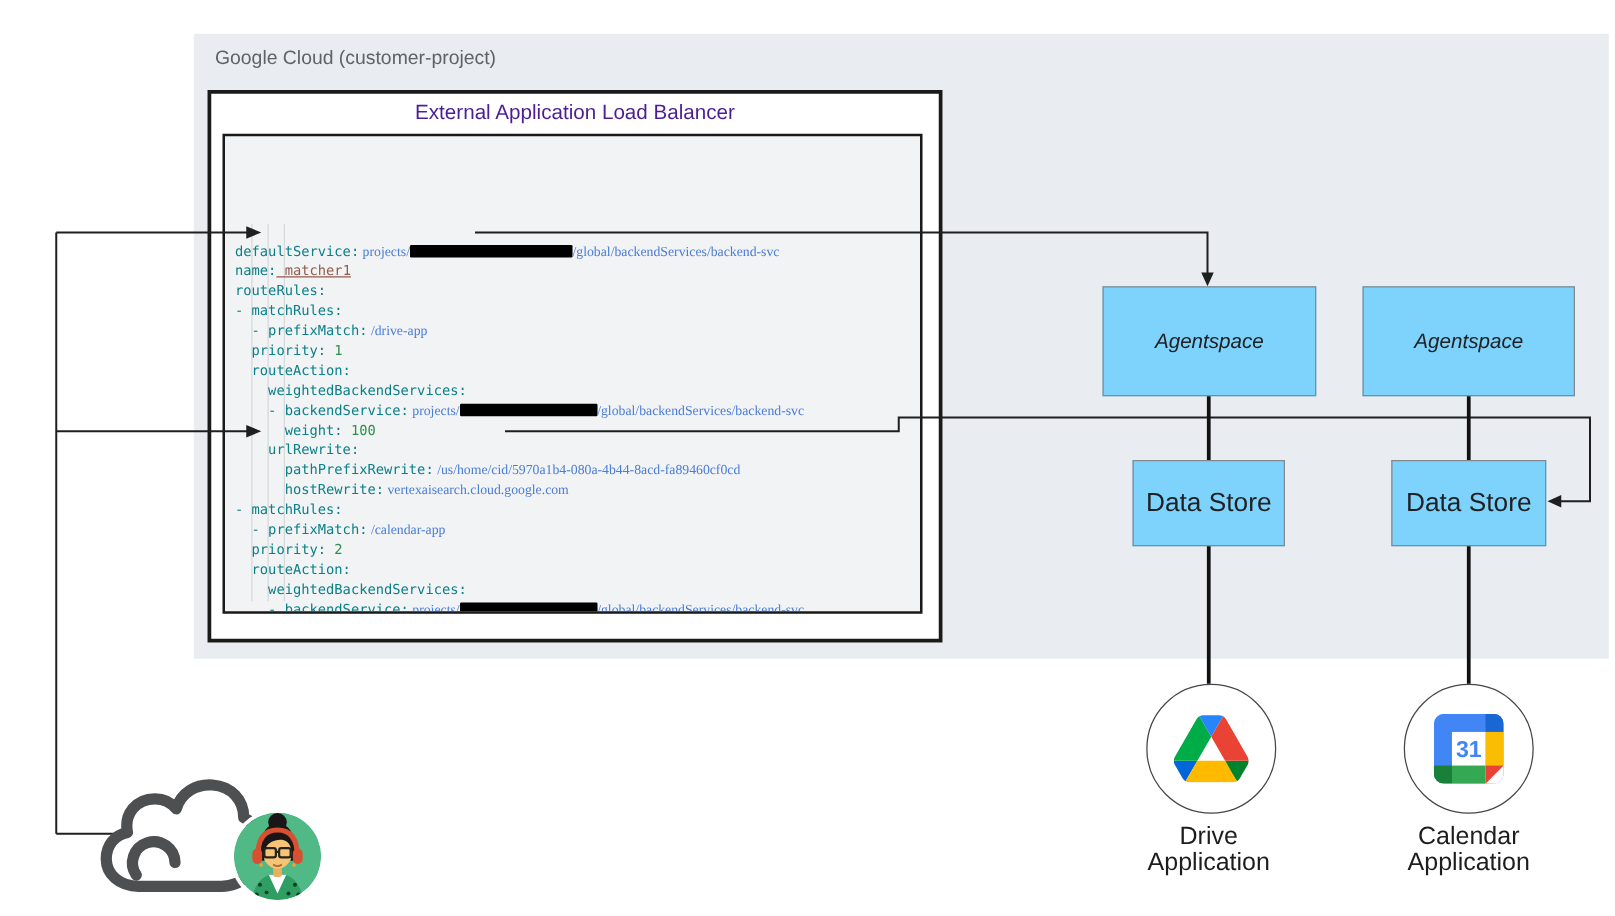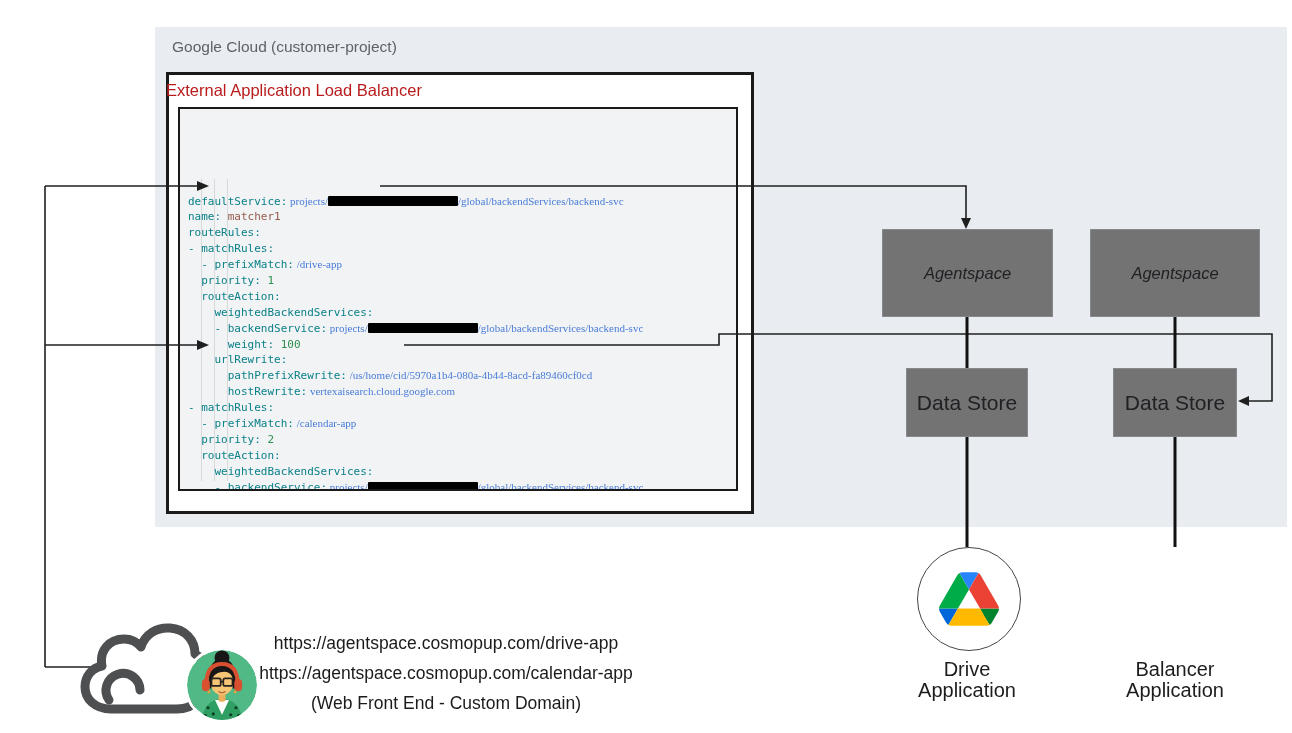--- a/index.html
+++ b/index.html
@@ -19,42 +19,42 @@
     background:#fff;
   }
   .abs{position:absolute;box-sizing:border-box;}
 
   
   #gcp-rect{left:155px;top:27px;width:1132px;height:500px;background:var(--gcp-bg);z-index:1;}
   #gcp-label{left:172px;top:38px;font-size:15.5px;color:#5e6367;z-index:2;}
 
   
   #elb-box{left:166px;top:72px;width:588px;height:442px;background:#fff;border:3px solid #1a1a1a;z-index:3;}
-  #elb-title{left:166px;top:81px;width:588px;text-align:left;font-size:16.5px;color:#b91c1c;z-index:4;}
+  #elb-title{left:166px;top:81px;width:588px;text-align:center;font-size:16.5px;color:#4c1d95;z-index:4;}
 
   
   #code-box{
     left:178px;top:107px;width:560px;height:384px;background:var(--code-bg);
     border:2px solid #1a1a1a;padding:5px 8px;z-index:4;
     font-family:"DejaVu Sans Mono",monospace;font-size:11px;line-height:15.9px;
     white-space:pre;overflow:hidden;
   }
   .code-line{height:15.9px;}
   .tok-key{color:var(--tok-key);}
   .tok-str{color:var(--tok-str);font-family:Liberation Serif, serif;}
   .tok-num{color:var(--tok-num);}
-  .tok-scalar{color:var(--tok-scalar);}
+  .tok-scalar{color:var(--tok-scalar);text-decoration:underline;}
   .redact-bar{display:inline-block;background:#000;height:10px;border-radius:1px;vertical-align:-1px;}
   .indent-guide{position:absolute;top:70px;bottom:8px;width:1px;background:rgba(60,64,67,.14);}
 
   
   #wires{left:0;top:0;width:1292px;height:733px;z-index:6;pointer-events:none;}
 
   
-  .node-box{background:#737373;border:1.4px solid #85888c;display:flex;align-items:center;justify-content:center;z-index:5;}
+  .node-box{background:#7dd3fc;border:1.4px solid #85888c;display:flex;align-items:center;justify-content:center;z-index:5;}
   #agentspace-1{left:882px;top:229px;width:171px;height:88px;}
   #agentspace-2{left:1090px;top:229px;width:170px;height:88px;}
   .agentspace-label{font-style:italic;font-size:16.5px;}
   #datastore-1{left:906px;top:368px;width:122px;height:69px;}
   #datastore-2{left:1113px;top:368px;width:124px;height:69px;}
   .datastore-label{font-size:21px;}
 
   
   .app-circle{width:104px;height:104px;border-radius:50%;background:#fff;border:1.6px solid #43464a;
     display:flex;align-items:center;justify-content:center;z-index:5;}
@@ -130,30 +130,45 @@
       <path d="m43.65 25 13.75-23.8c-1.35-.8-2.9-1.2-4.5-1.2h-18.5c-1.6 0-3.15.45-4.5 1.2z" fill="#2684fc"></path>
       <path d="m59.8 53h-32.3l-13.75 23.8c1.35.8 2.9 1.2 4.5 1.2h50.8c1.6 0 3.15-.45 4.5-1.2z" fill="#ffba00"></path>
       <path d="m73.4 26.5-12.7-22c-.8-1.4-1.95-2.5-3.3-3.3l-13.75 23.8 16.15 28h27.45c0-1.55-.4-3.1-1.2-4.5z" fill="#ea4335"></path>
     </svg>
   </div>
   <div class="abs app-label" id="app-label-1">
     <div>Drive</div>
     <div>Application</div>
   </div>
 
+  <div class="abs app-circle" id="app-circle-2">
+    <svg width="56" height="56" viewBox="0 0 200 200">
+      <defs>
+          <clipPath id="cal-clip">
+            <rect x="0" y="0" width="200" height="200" rx="30"></rect>
+          </clipPath>
+        </defs>
+      <g clip-path="url(#cal-clip)">
+        <rect x="0" y="0" width="200" height="200" fill="#4285f4"></rect>
+        <rect x="148" y="0" width="52" height="52" fill="#1967d2"></rect>
+        <rect x="148" y="52" width="52" height="96" fill="#fbbc04"></rect>
+        <rect x="52" y="148" width="96" height="52" fill="#34a853"></rect>
+        <rect x="0" y="148" width="52" height="52" fill="#188038"></rect>
+        <rect x="148" y="148" width="52" height="52" fill="#ffffff"></rect>
+        <polygon points="148,148 200,148 148,200" fill="#ea4335"></polygon>
+        <rect x="52" y="52" width="96" height="96" fill="#ffffff"></rect>
+        <text x="100" y="124" text-anchor="middle" font-family="Liberation Sans,sans-serif" font-size="66" font-weight="bold" fill="#4285f4">31</text>
+      </g>
+    </svg>
+  </div>
   <div class="abs app-label" id="app-label-2">
-    <div>Balancer</div>
+    <div>Calendar</div>
     <div>Application</div>
   </div>
 
-  <div class="abs" id="client-urls">
-    <div>https://agentspace.cosmopup.com/drive-app</div>
-    <div>https://agentspace.cosmopup.com/calendar-app</div>
-    <div>(Web Front End - Custom Domain)</div>
-  </div>
 
   <svg class="abs" id="cloud-icon" viewBox="0 0 134 100">
     <path d="M 35,89 C 19,89 9,79 9,67 C 9,56 16,48 26,46 C 23,31 33,19 48,19 C 55,19 61,22 65,27 C 69,14 81,7 94,8 C 109,9 119,20 119,34 C 127,38 131,46 131,57 C 131,75 119,89 101,89 Z" fill="#ffffff" stroke="#4e4f51" stroke-width="9" stroke-linejoin="round"></path>
     <path d="M 33,80 A 17,17 0 1 1 64,70" fill="none" stroke="#4e4f51" stroke-width="9" stroke-linecap="round"></path>
   </svg>
 
   <div class="abs" id="avatar">
     <svg width="70" height="70" viewBox="0 0 80 80">
       <circle cx="40" cy="40" r="40" fill="#50b985"></circle>
       <path d="M 16,82 C 19,62 29,56 40,56 C 51,56 61,62 64,82 Z" fill="#2f9e63"></path>

